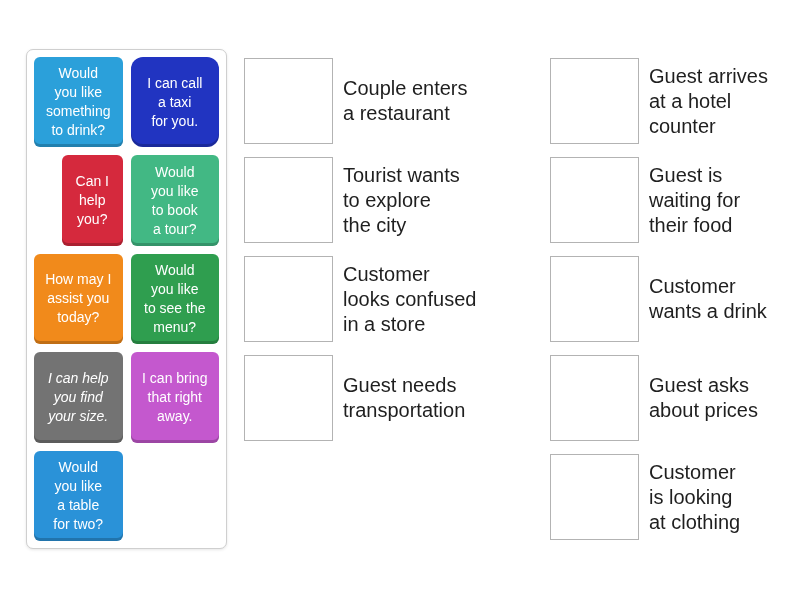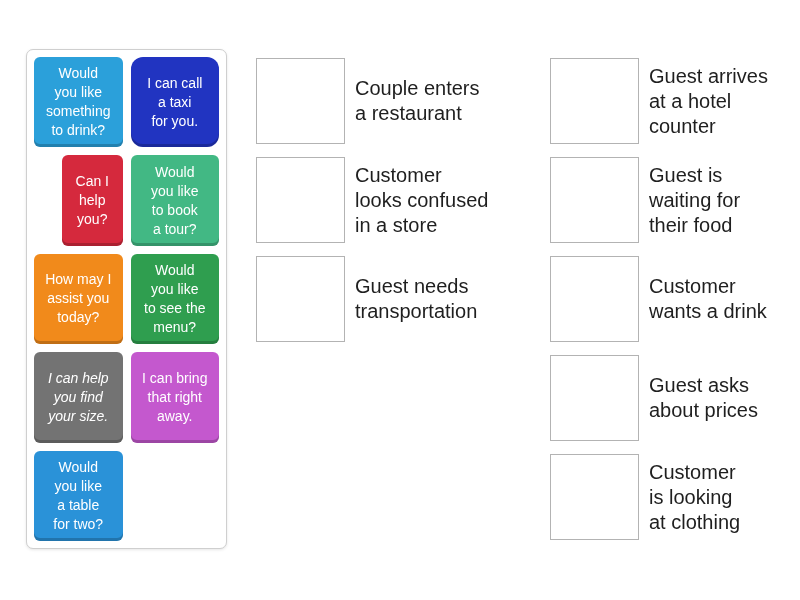--- a/index.html
+++ b/index.html
@@ -49,21 +49,21 @@
     box-sizing: border-box;
   }
   
   .match-col {
     position: absolute;
     top: 58px;
     display: flex;
     flex-direction: column;
     gap: 13px;
   }
-  .match-col.col1 { left: 256px; }
+  .match-col.col1 { left: 244px; }
   .match-col.col2 { left: 550px; }
   .match-row {
     display: flex;
     align-items: center;
     height: 86px;
   }
   .slot {
     flex: 0 0 auto;
     width: 87px;
     height: 84px;
@@ -118,20 +118,26 @@
   </div>
 
   <div class="match-col col1">
     <div class="match-row">
       <div class="slot"></div>
       <div class="clue">Couple enters
 a restaurant</div>
     </div>
     <div class="match-row">
       <div class="slot"></div>
+      <div class="clue">Tourist wants
+to explore
+the city</div>
+    </div>
+    <div class="match-row">
+      <div class="slot"></div>
       <div class="clue">Customer
 looks confused
 in a store</div>
     </div>
     <div class="match-row">
       <div class="slot"></div>
       <div class="clue">Guest needs
 transportation</div>
     </div>
   </div>

